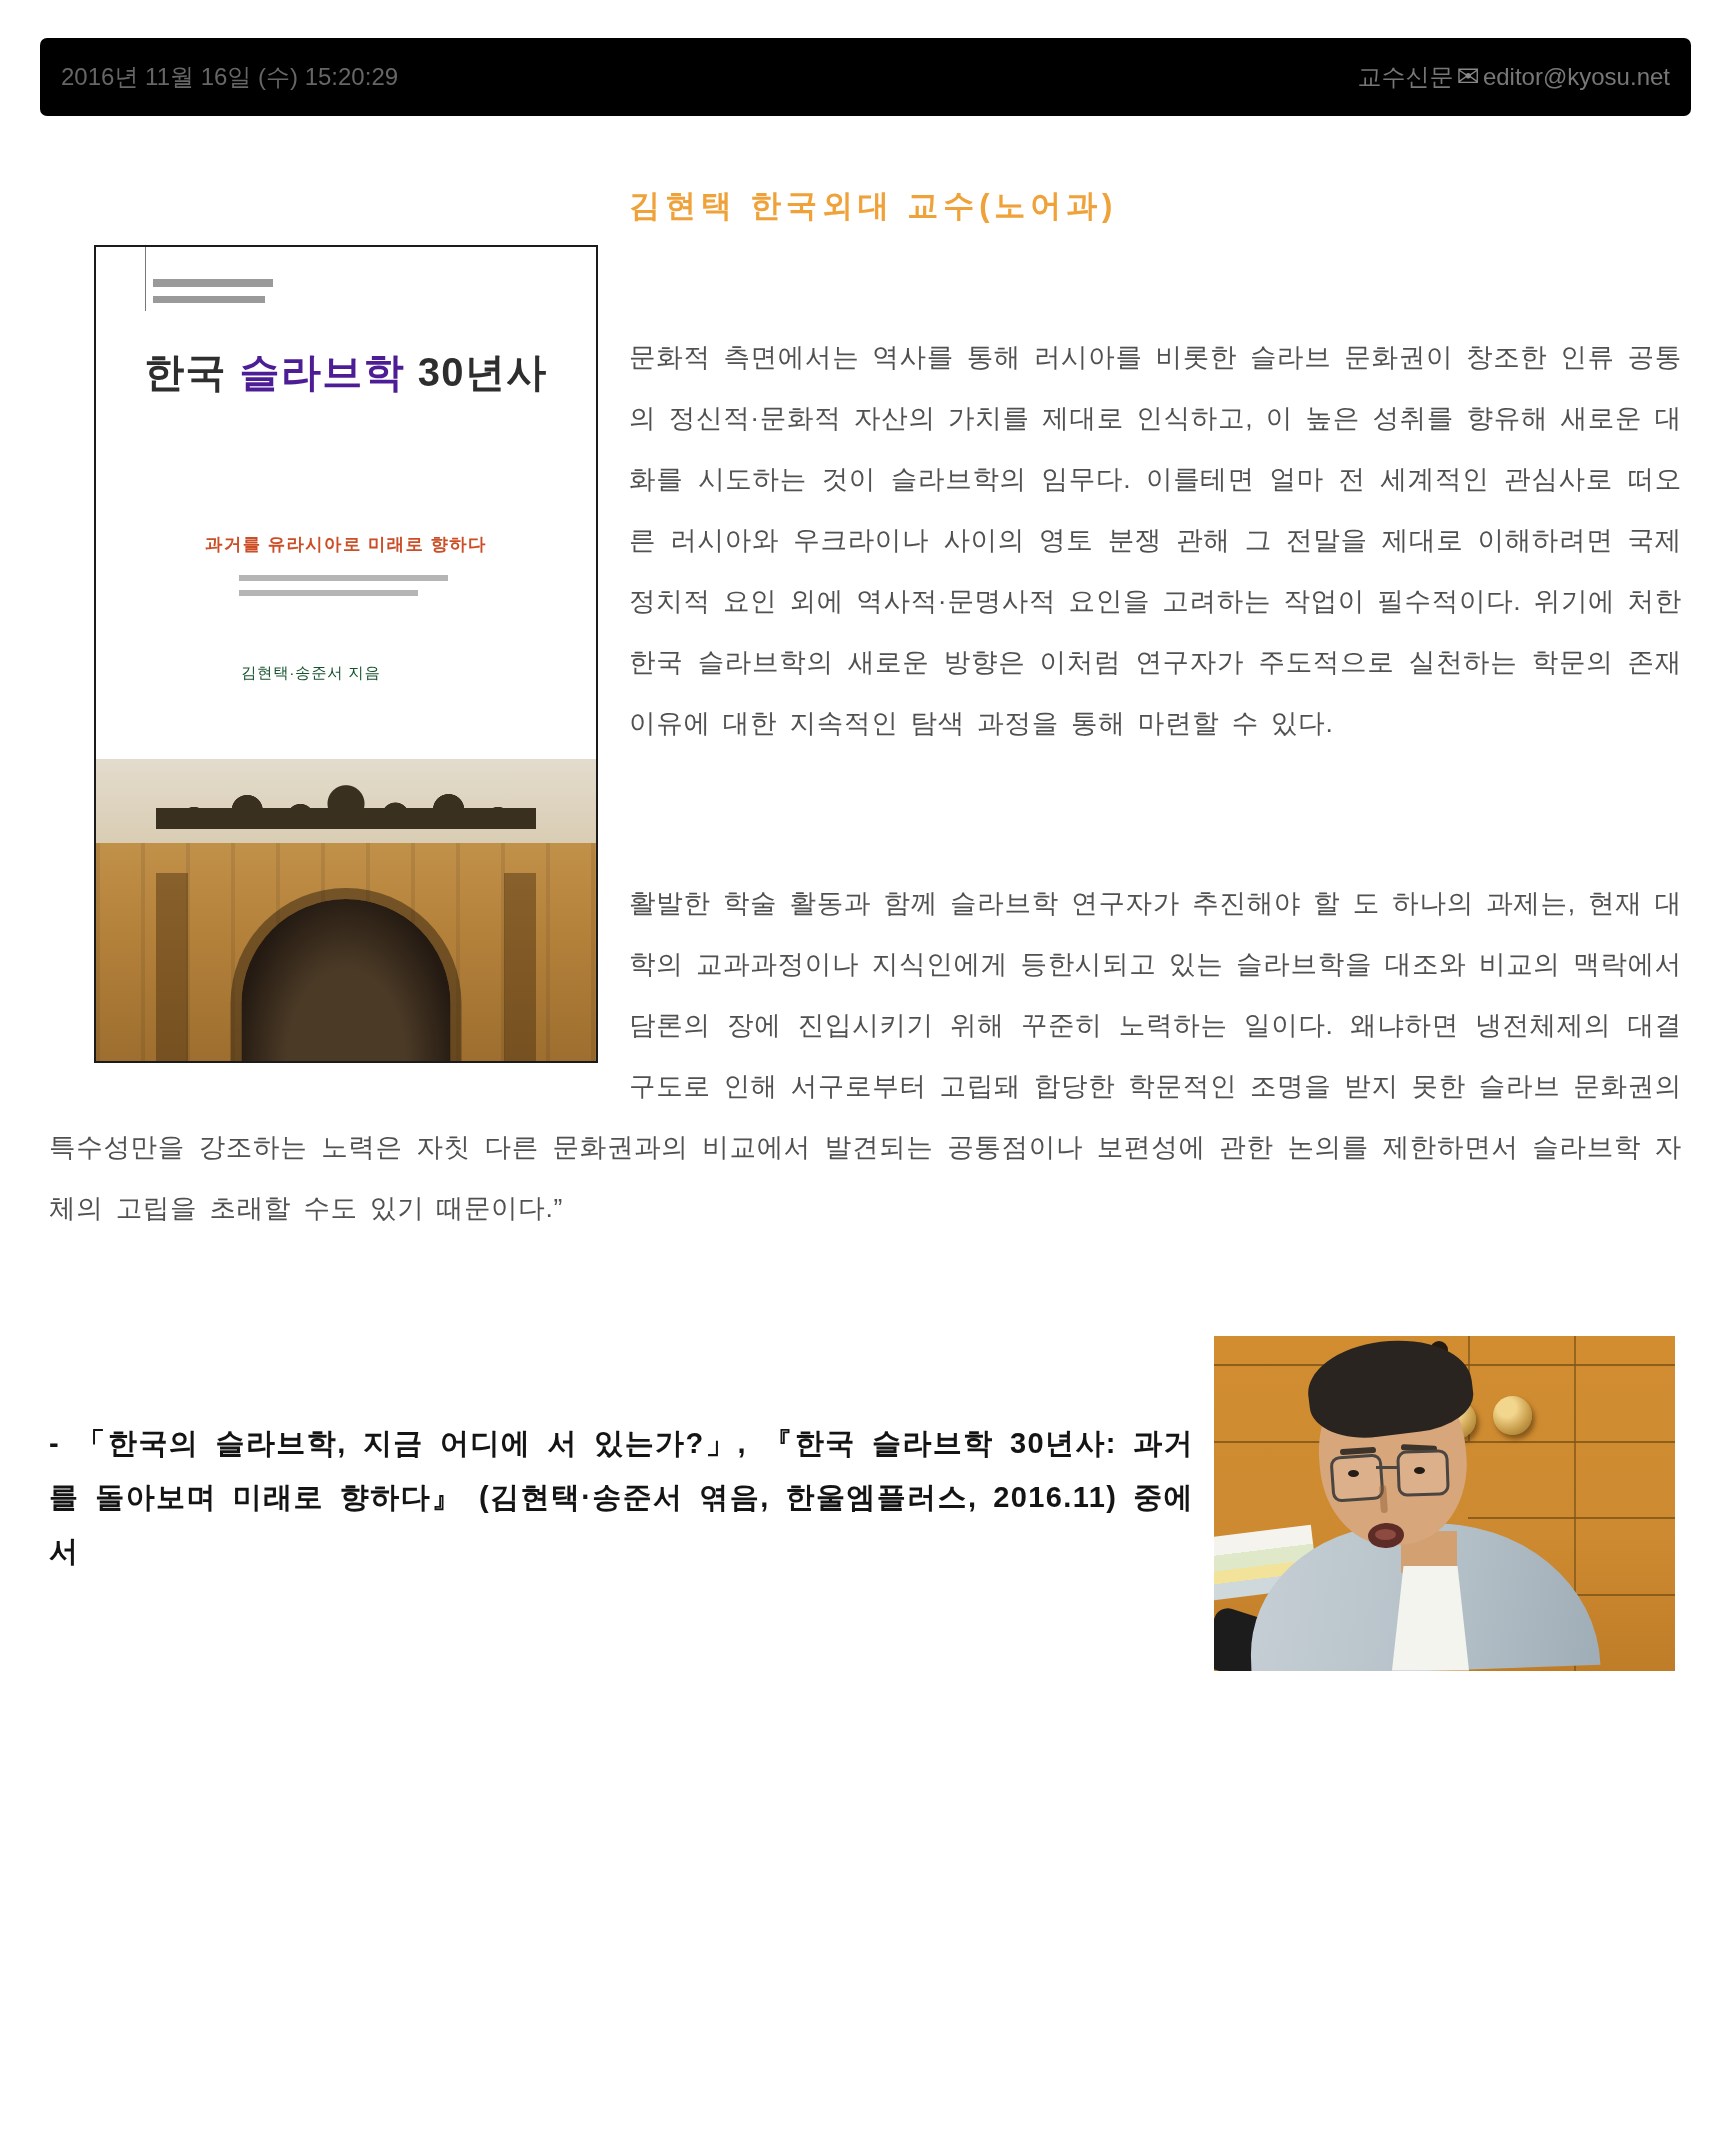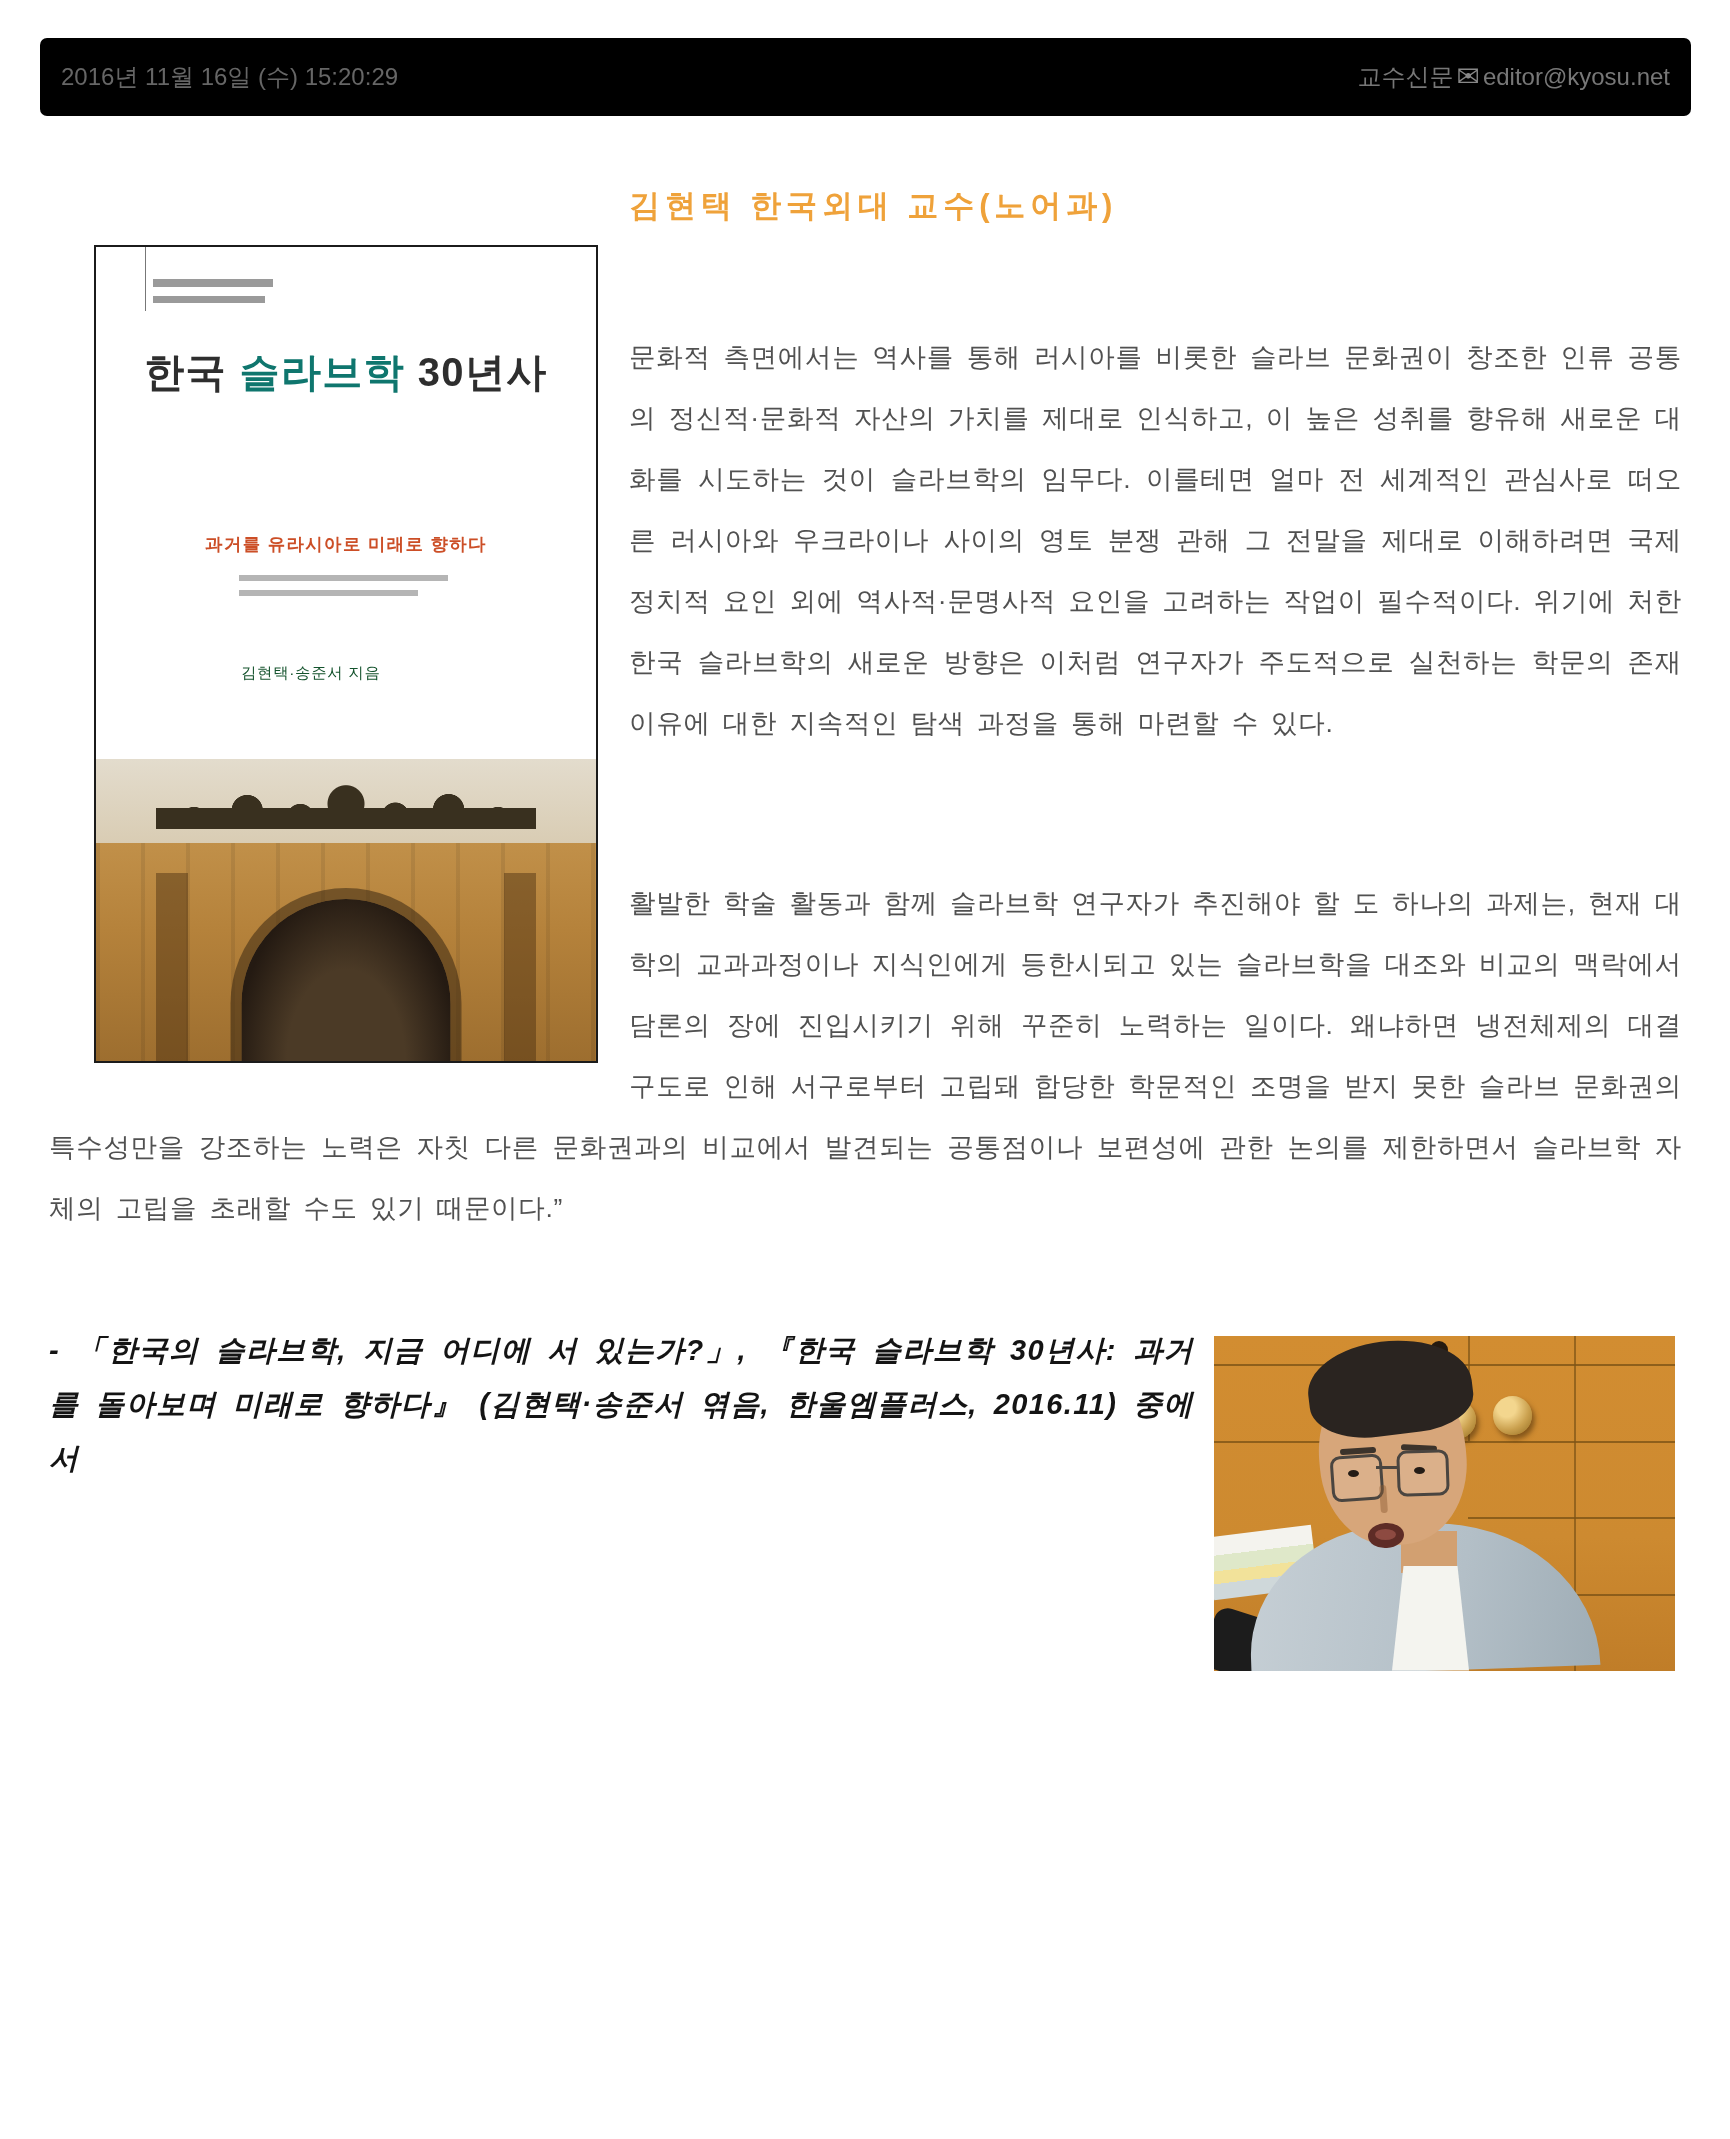--- a/index.html
+++ b/index.html
@@ -26,21 +26,21 @@
   
   .cover{float:left;width:500px;height:814px;border:2.1px solid #1b1b1b;margin:61px 31px 17px 45px;
          position:relative;background:#ffffff;box-sizing:content-box;}
   .cover .vline{position:absolute;left:49px;top:0;width:1.4px;height:64px;background:#777;}
   .cover .fineprint{position:absolute;left:57px;top:32px;}
   .cover .fineprint .bar{height:7.7px;background:#9a9a9a;margin-bottom:9px;}
   .cover .fineprint .b1{width:120px;}
   .cover .fineprint .b2{width:112px;}
   .cover .title{position:absolute;top:98px;left:0;width:100%;text-align:center;font-size:40px;font-weight:bold;
                 color:#2e2e2e;letter-spacing:1.4px;}
-  .cover .title .accent{color:#0f766e;margin-top:19px;}
+  .cover .title .accent{color:#4c1d95;margin-top:19px;}
   .cover .subtitle{position:absolute;top:285px;left:0;width:100%;text-align:center;font-size:17.4px;font-weight:bold;
                    color:#cc4e26;letter-spacing:1.4px;}
   .cover .fineprint2{position:absolute;top:328px;left:143px;}
   .cover .fineprint2 .bar{height:6.3px;background:#b5b5b5;margin-bottom:8.4px;}
   .cover .fineprint2 .b1{width:209px;}
   .cover .fineprint2 .b2{width:179px;}
   .cover .authors{position:absolute;top:416px;left:145px;font-size:15.4px;color:#14532d;letter-spacing:0.7px;}
 
   .cover-photo{position:absolute;left:0;right:0;bottom:0;height:302px;overflow:hidden;
                background:linear-gradient(#e3dccd 0%,#d3c3a4 45%,#c2a377 100%);}
@@ -59,21 +59,21 @@
                    repeating-linear-gradient(90deg, rgba(0,0,0,0.08) 0 4.2px, transparent 4.2px 45px),
                    linear-gradient(#c19049 0%, #b5823b 40%, #9d6e2f 100%);}
   .arch-opening{position:absolute;bottom:0;left:50%;transform:translateX(-50%);width:209px;height:162px;
                 background:radial-gradient(ellipse at 50% 100%, #4b3a26 0 40%, #241a12 75%);
                 border-radius:105px 105px 0 0;box-shadow:0 0 0 11px rgba(58,40,18,0.55);}
   .arch-flank{position:absolute;bottom:0;width:32px;height:188px;background:rgba(70,45,15,0.45);}
   .arch-flank.left{left:12%;}
   .arch-flank.right{right:12%;}
 
   
-  .citation-row{clear:both;display:flex;gap:20px;margin-top:84px;align-items:flex-start;font-style:italic;}
+  .citation-row{clear:both;display:flex;gap:20px;margin-top:84px;align-items:center;}
   .citation{flex:0 0 1145px;font-size:29px;font-weight:bold;line-height:54px;color:#141414;
             letter-spacing:1.4px;word-spacing:5.6px;text-align:justify;word-break:break-all;}
   .prof-photo{width:461px;height:335px;margin-top:12.6px;position:relative;overflow:hidden;
               background:linear-gradient(#d headlights);
               background:linear-gradient(#d28d31 0%,#cd8a30 60%,#c07d28 100%);}
   .panel-line-h{position:absolute;left:0;right:0;height:2.8px;background:#7d5417;opacity:0.8;}
   .panel-line-v{position:absolute;width:2.8px;background:#7d5417;opacity:0.7;}
   .keyhole{position:absolute;width:18px;height:18px;border-radius:50%;background:#241a10;}
   .knob{position:absolute;width:39px;height:39px;border-radius:50%;
         background:radial-gradient(circle at 35% 30%, #f3d68e 0 25%, #caa04e 60%, #8f6a20 100%);

